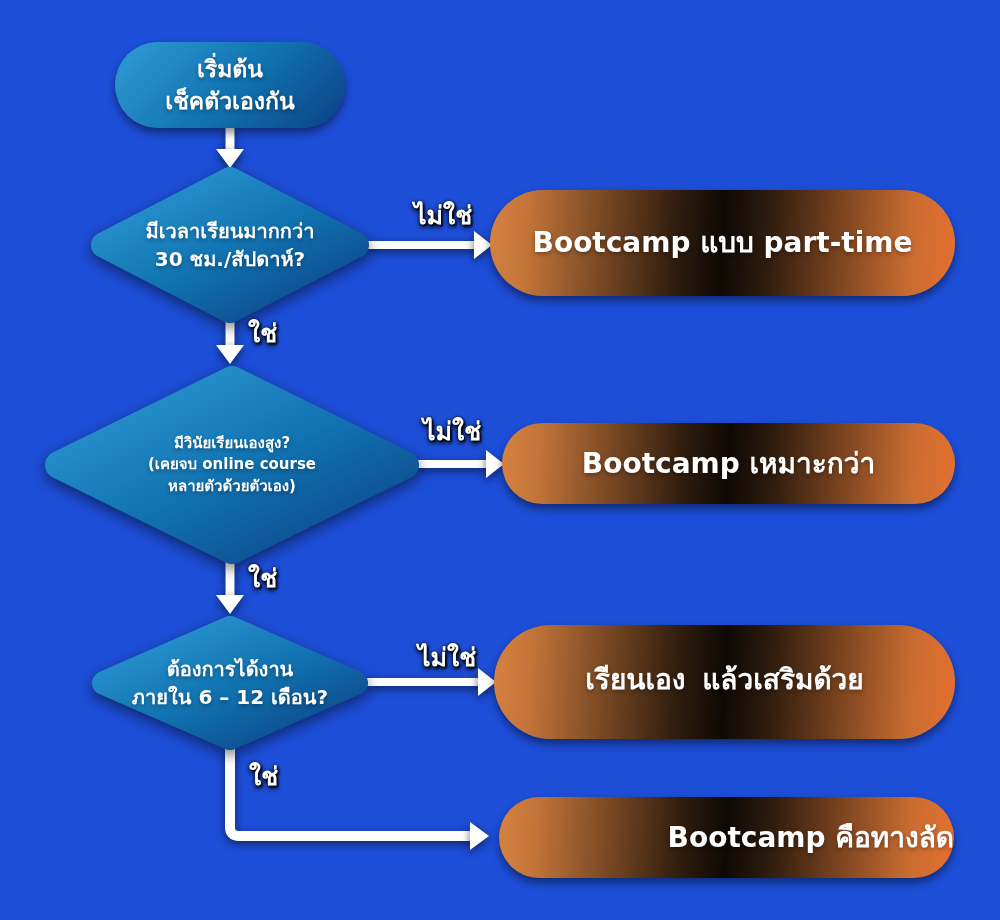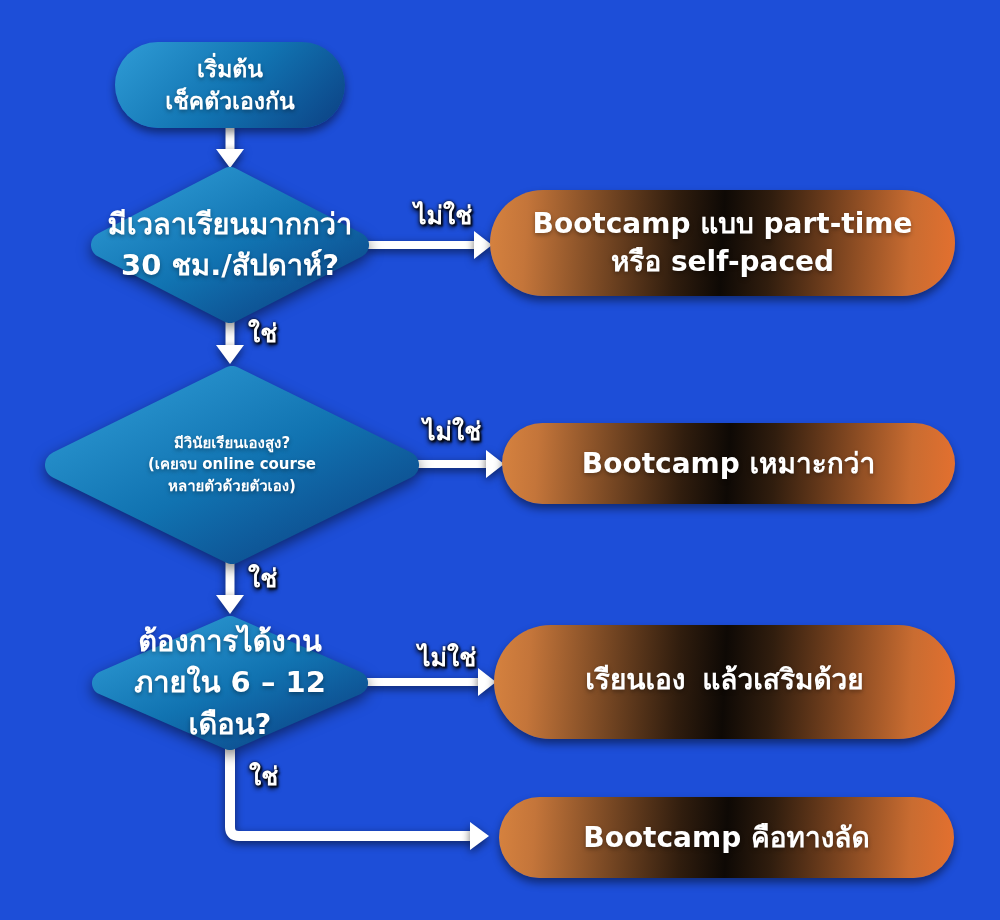--- a/index.html
+++ b/index.html
@@ -19,21 +19,21 @@
   .node{
     background:linear-gradient(135deg,#2f9cd6 0%,#1173b1 52%,#0c4083 100%);
     border-radius:43px;font-size:23px;line-height:1.4;
     box-shadow:0 5px 9px rgba(0,0,0,.45);
   }
   .result{
     background:linear-gradient(93deg,#d6823f 0%,#c4753a 8%,#301d0e 40%,#0e0905 50%,#301d0e 60%,#c96c31 90%,#e4702f 100%);
     font-size:28px;line-height:1.35;
     box-shadow:0 5px 9px rgba(0,0,0,.45);
   }
-  .dtext{font-size:29px;line-height:1.42;background:transparent;pointer-events:none;}
+  .dtext{font-size:20px;line-height:1.42;background:transparent;pointer-events:none;}
   .dtext.small{font-size:15px;}
   .edge-label{
     position:absolute;color:#ffffff;font-weight:bold;font-size:25px;line-height:1;
     text-shadow:0 0 3px #000,0 3px 5px rgba(0,0,0,.9),2px 2px 2px rgba(0,0,0,.8);
     white-space:nowrap;
   }
 </style>
 </head>
 <body>
 
@@ -94,32 +94,31 @@
     <div>หลายตัวด้วยตัวเอง)</div>
   </div>
 
   <div class="dtext" style="left:90px;top:617px;width:280px;height:132px;">
     <div>ต้องการได้งาน</div>
     <div>ภายใน 6 – 12 เดือน?</div>
   </div>
 
   <div class="result" style="left:490px;top:190px;width:465px;height:106px;border-radius:53px;">
     <div>Bootcamp แบบ part-time</div>
-    <div>หรือ self-paced</div>
   </div>
 
   <div class="result" style="left:502px;top:423px;width:453px;height:81px;border-radius:41px;text-align:right;">
     <div>Bootcamp เหมาะกว่า</div>
   </div>
 
   <div class="result" style="left:494px;top:625px;width:461px;height:114px;border-radius:57px;font-family:Liberation Mono, monospace;">
     <div>เรียนเอง แล้วเสริมด้วย</div>
   </div>
 
-  <div class="result" style="left:499px;top:797px;width:455px;height:81px;border-radius:41px;">
+  <div class="result" style="left:499px;top:797px;width:455px;height:81px;border-radius:41px;align-items:flex-end;">
     <div>Bootcamp คือทางลัด</div>
   </div>
 
   <div class="edge-label" style="left:404px;top:203px;width:78px;text-align:center;">ไม่ใช่</div>
   <div class="edge-label" style="left:420px;top:419px;width:64px;text-align:center;">ไม่ใช่</div>
   <div class="edge-label" style="left:412px;top:645px;width:70px;text-align:center;">ไม่ใช่</div>
 
   <div class="edge-label" style="left:248px;top:321px;">ใช่</div>
   <div class="edge-label" style="left:248px;top:566px;">ใช่</div>
   <div class="edge-label" style="left:249px;top:764px;">ใช่</div>

